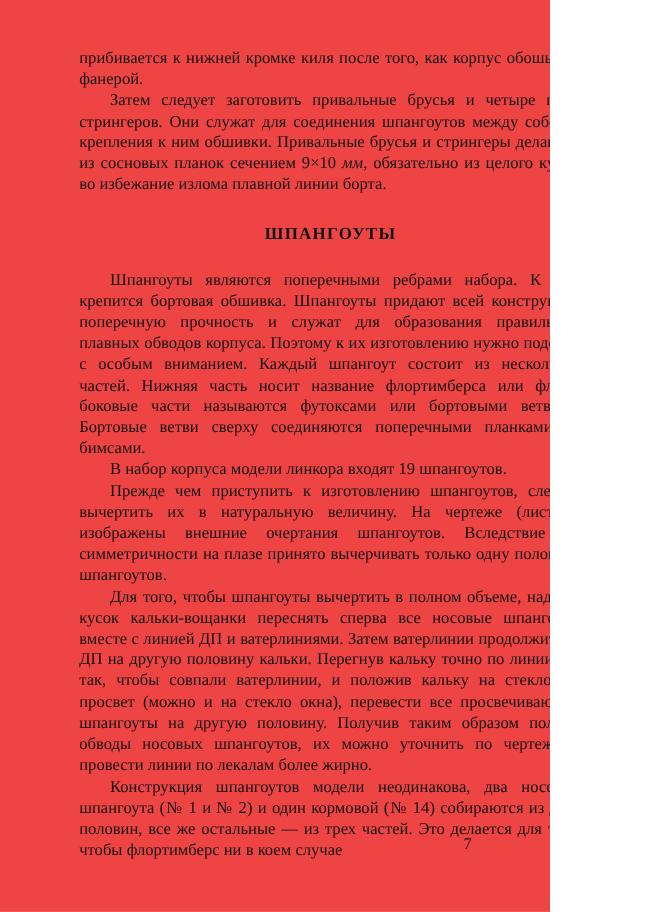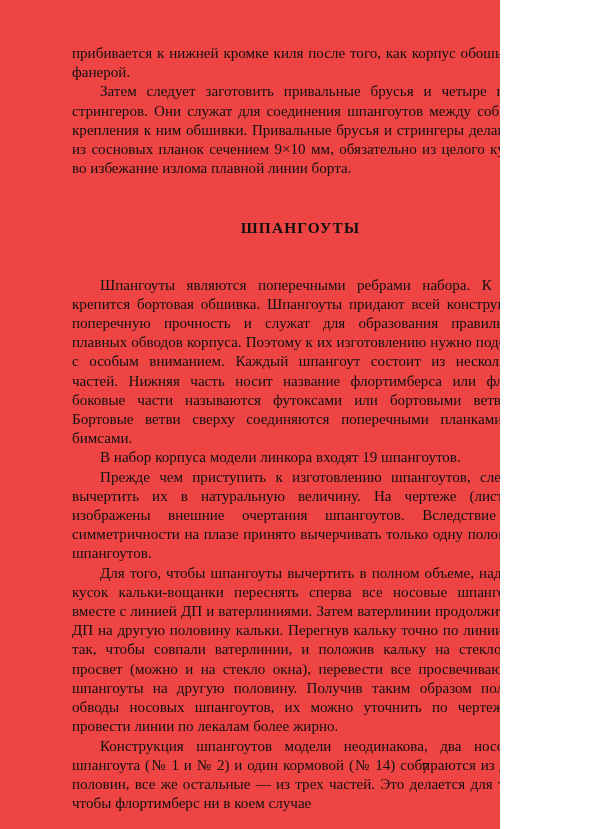--- a/index.html
+++ b/index.html
@@ -36,40 +36,41 @@
     text-indent: 28px;
     -webkit-font-smoothing: none;
     hyphens: manual;
   }
 
   .para.no-indent {
     text-indent: 0;
   }
 
   .section-heading {
-    margin: 16px;
+    margin: 1px;
     font-family: "Liberation Serif", "DejaVu Serif", serif;
     font-size: 15.4px;
     font-weight: bold;
     line-height: 19.2px;
     color: #111111;
     text-align: center;
     letter-spacing: 1.15px;
     text-indent: 0;
   }
 
   .spacer-above-heading {
     height: 24px;
   }
 
   .spacer-below-heading {
     height: 22px;
   }
 
   .units-italic {
+    font-style: italic;
   }
 
   .page-number {
     position: absolute;
     right: 71px;
     bottom: 52px;
     font-family: "Liberation Serif", "DejaVu Serif", serif;
     font-size: 15.1px;
     color: #111111;
   }

